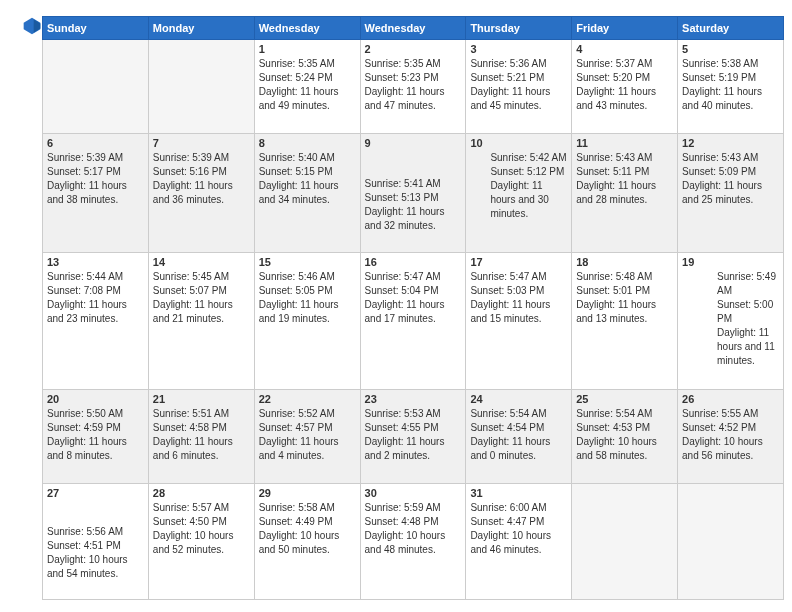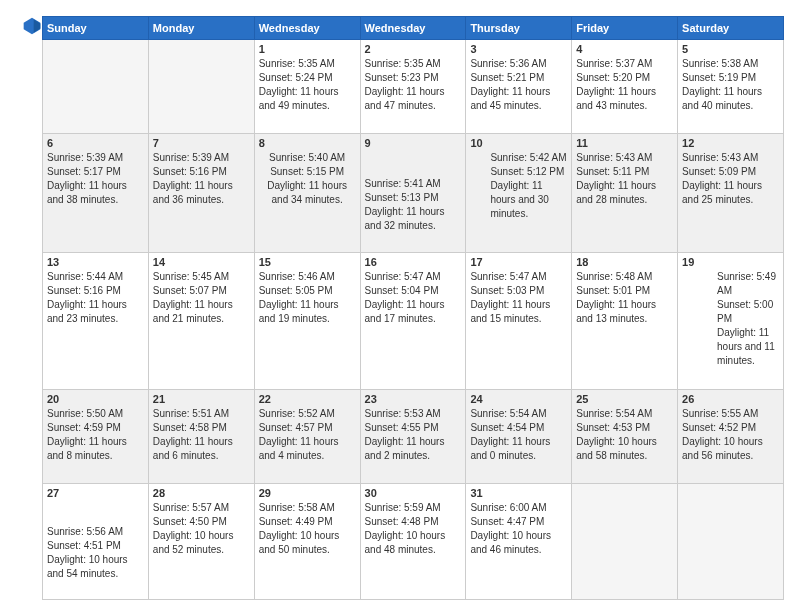--- a/index.html
+++ b/index.html
@@ -173,21 +173,21 @@
 Daylight: 11 hours and 38 minutes.</div>
           </td>
           <td>
             <span class="day-number">7</span>
             <div class="cell-text" style="white-space: pre-line;">Sunrise: 5:39 AM
 Sunset: 5:16 PM
 Daylight: 11 hours and 36 minutes.</div>
           </td>
           <td>
             <span class="day-number">8</span>
-            <div class="cell-text" style="white-space: pre-line; text-align: center;">Sunrise: 5:40 AM
+            <div class="cell-text" style="white-space: pre-line;">Sunrise: 5:40 AM
 Sunset: 5:15 PM
 Daylight: 11 hours and 34 minutes.</div>
           </td>
           <td>
             <span class="day-number">9</span>
             <div class="cell-text" style="white-space: pre-line; margin-top: 28px;">Sunrise: 5:41 AM
 Sunset: 5:13 PM
 Daylight: 11 hours and 32 minutes.</div>
           </td>
           <td>
@@ -206,21 +206,21 @@
             <span class="day-number">12</span>
             <div class="cell-text" style="white-space: pre-line;">Sunrise: 5:43 AM
 Sunset: 5:09 PM
 Daylight: 11 hours and 25 minutes.</div>
           </td>
         </tr>
         <tr>
           <td>
             <span class="day-number">13</span>
             <div class="cell-text" style="white-space: pre-line;">Sunrise: 5:44 AM
-Sunset: 5:16 PM
+Sunset: 7:08 PM
 Daylight: 11 hours and 23 minutes.</div>
           </td>
           <td>
             <span class="day-number">14</span>
             <div class="cell-text" style="white-space: pre-line;">Sunrise: 5:45 AM
 Sunset: 5:07 PM
 Daylight: 11 hours and 21 minutes.</div>
           </td>
           <td>
             <span class="day-number">15</span>

